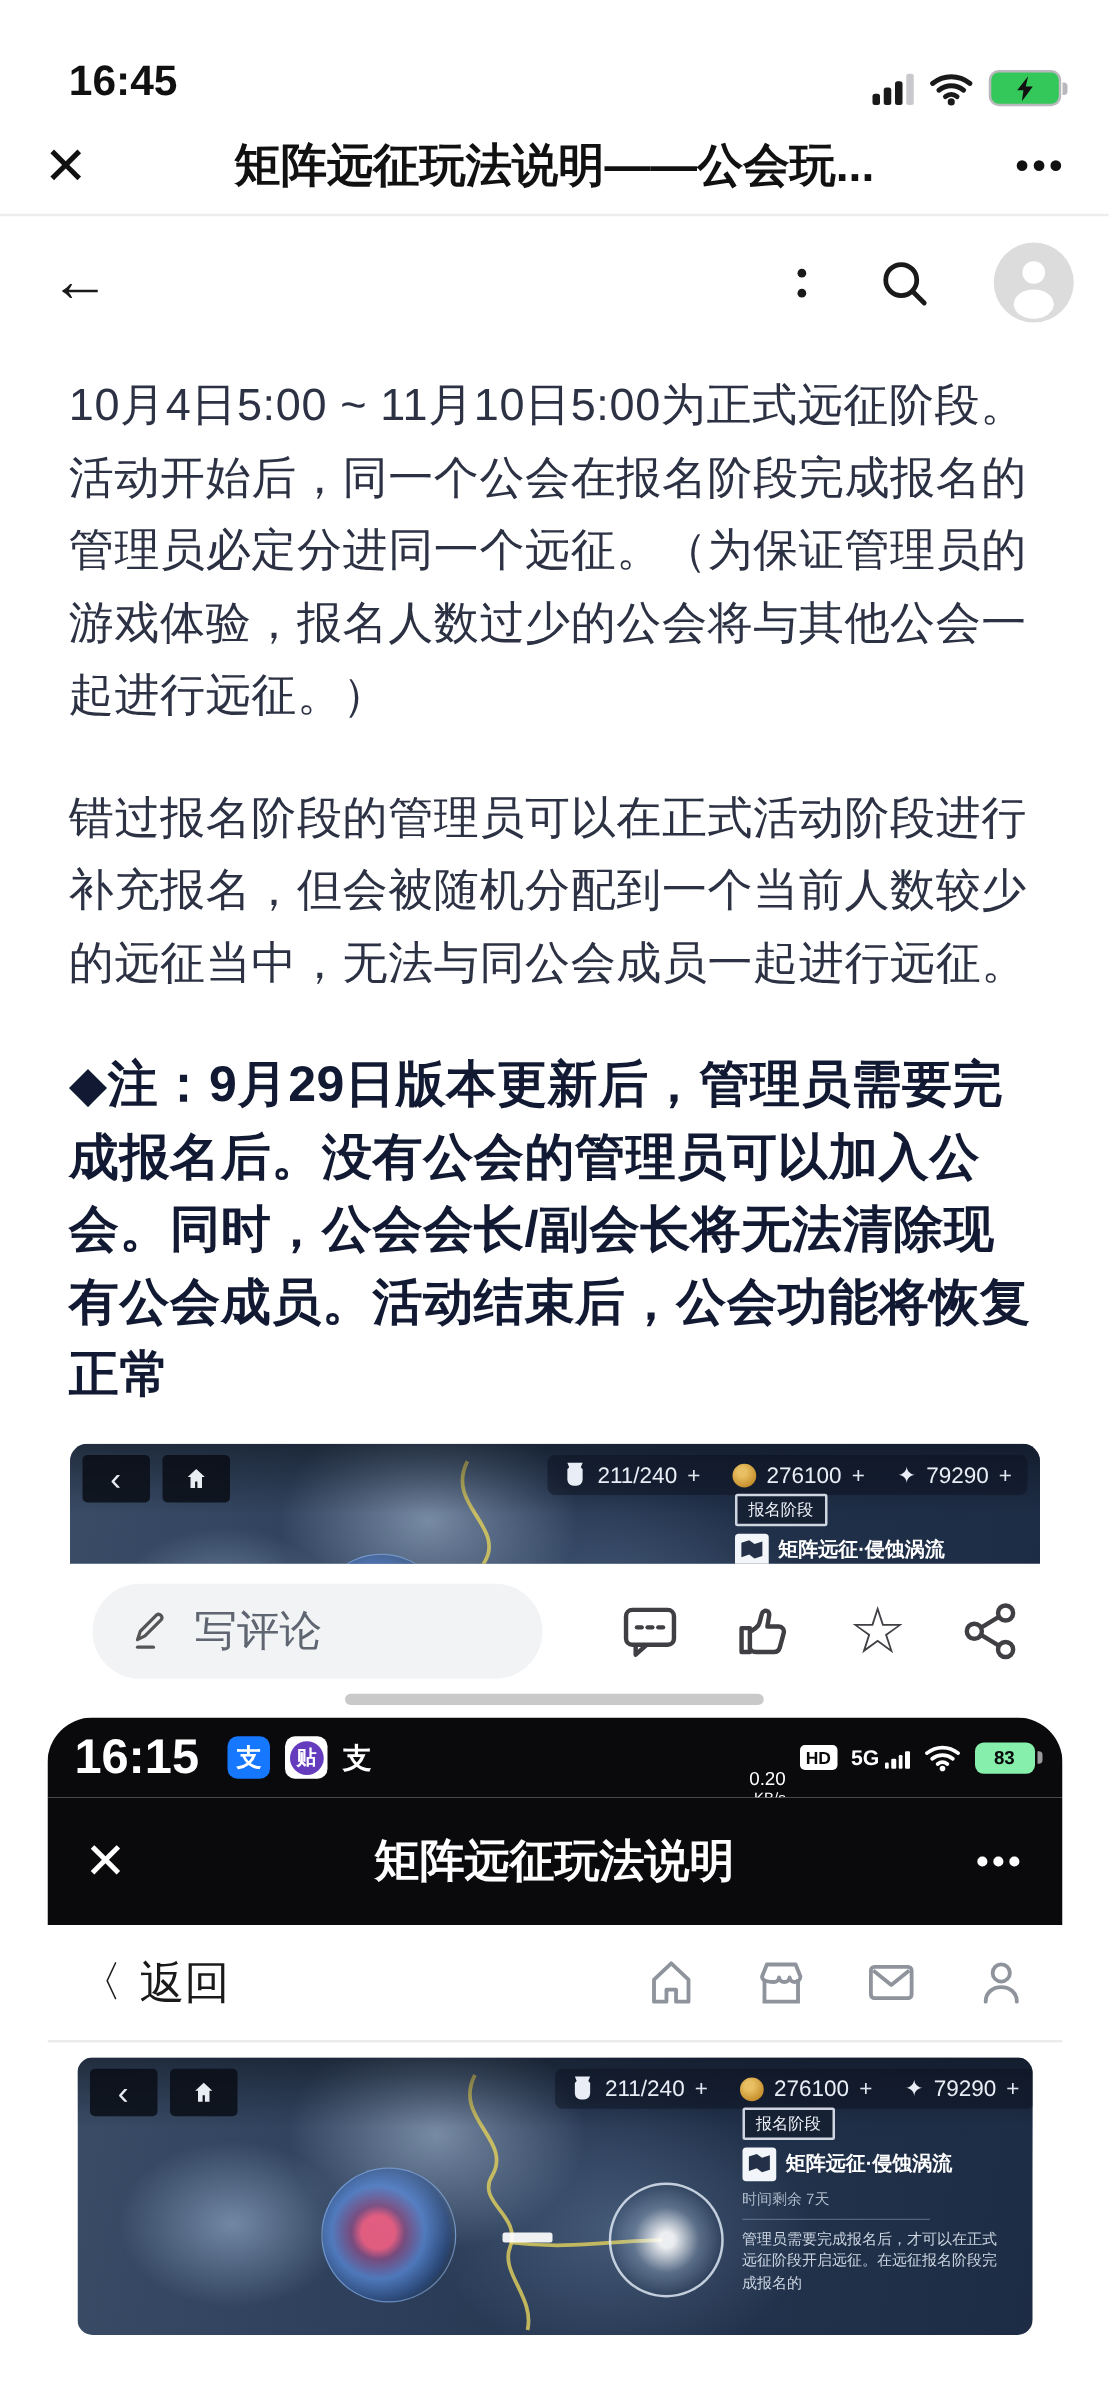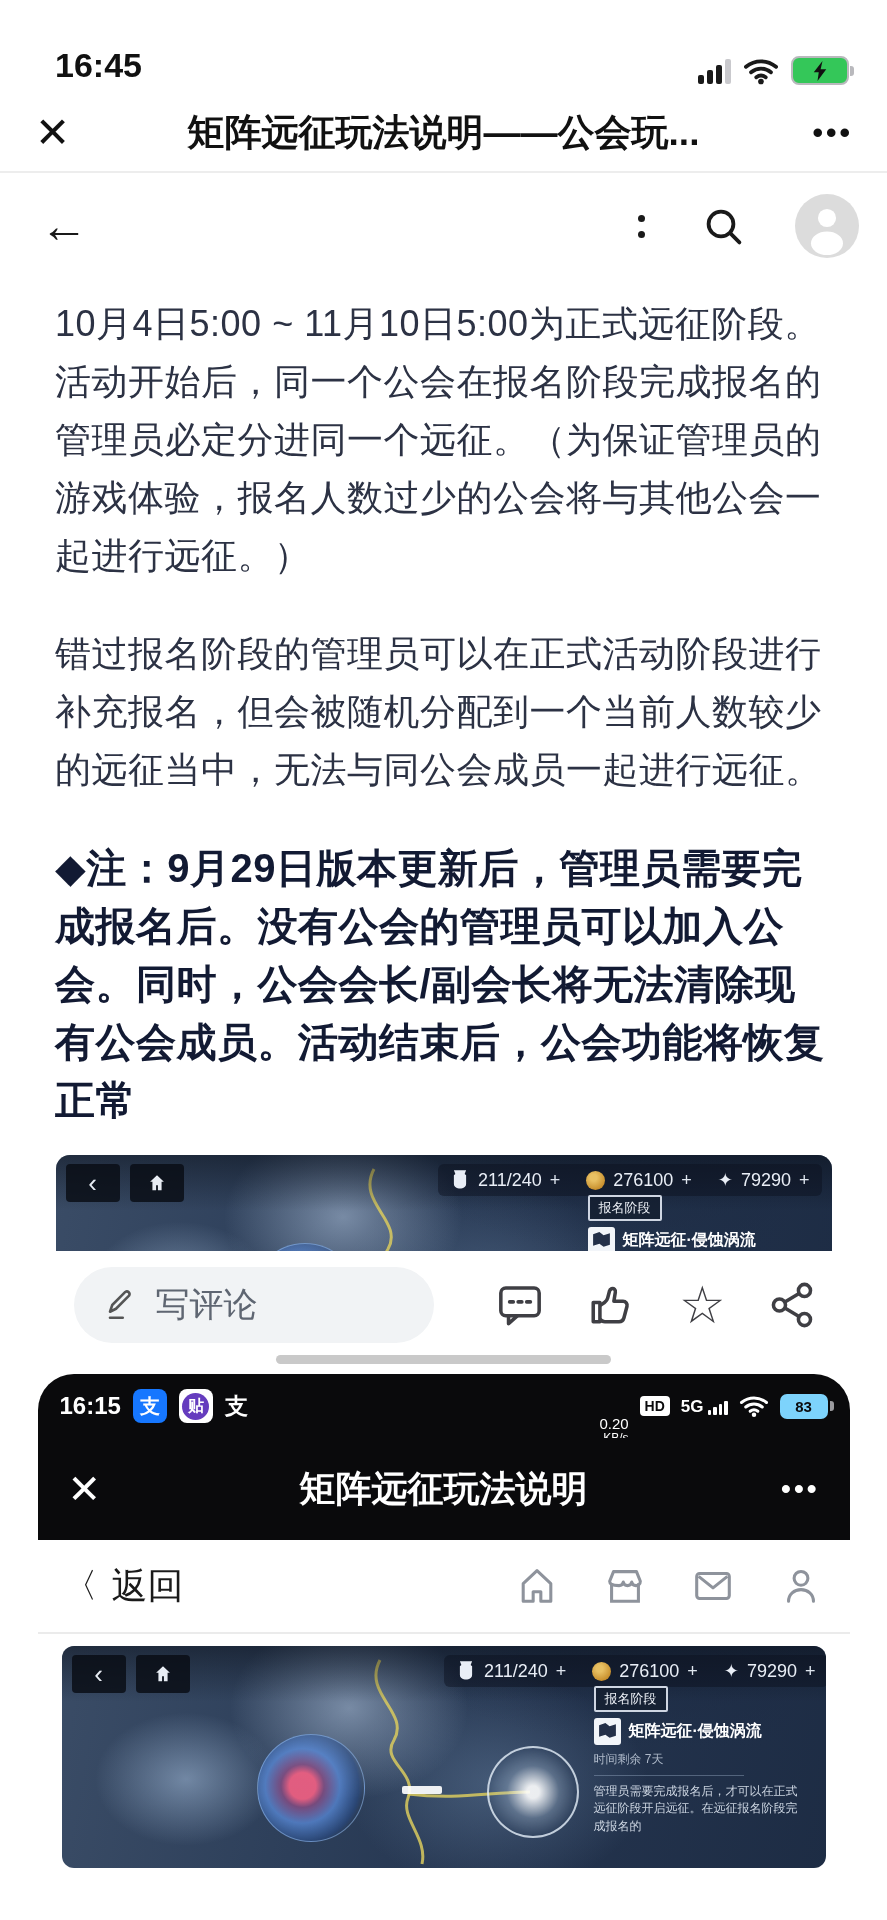--- a/index.html
+++ b/index.html
@@ -88,39 +88,39 @@
   .comment-input { width:360px; height:76px; margin-left:18px; border-radius:38px; background:#f1f3f5;
                    display:flex; align-items:center; gap:16px; padding-left:30px; }
   .comment-input span { font-size:34px; color:#5f6672; }
   .cb-icons { margin-left:auto; display:flex; align-items:center; gap:42px; padding-right:14px; }
   .star-glyph { font-size:52px; color:#3f3f44; line-height:1; }
   .handle { width:335px; height:9px; border-radius:5px; background:#c9c9c9; margin:10px auto 0; }
 
   
   .phone { width:812px; margin:10px auto 0; border-radius:36px 36px 0 0; overflow:hidden; background:#fff; }
   .ph-status { height:64px; background:#0a0a0c; display:flex; align-items:center; padding:0 22px; gap:12px; }
-  .ph-time { font-size:24px; font-weight:700; color:#fff; margin-right:0; }
+  .ph-time { font-size:39px; font-weight:700; color:#fff; margin-right:11px; }
   .app-ic1 { width:34px; height:34px; border-radius:8px; background:#1677ff; color:#fff; font-size:20px;
              font-weight:700; display:flex; align-items:center; justify-content:center; }
   .app-ic2 { width:34px; height:34px; border-radius:8px; background:#fff;
              display:flex; align-items:center; justify-content:center; }
   .app-ic2 b { width:27px; height:27px; border-radius:50%; background:#653cbe; color:#fff; font-size:16px;
                display:flex; align-items:center; justify-content:center; }
   .app-ic3 { color:#fff; font-size:23px; font-weight:700; }
   .ph-right { margin-left:auto; display:flex; align-items:center; gap:11px; }
   .speed { text-align:right; color:#fff; line-height:1.05;margin-top:48px; }
   .speed .v { font-size:15px; } .speed .u { font-size:12px; }
   .hd { background:#fff; color:#0a0a0c; font-size:14px; font-weight:700; border-radius:4px; padding:2px 5px; }
   .net5g { display:flex; align-items:flex-end; gap:4px; color:#fff; }
   .net5g b { font-size:17px; line-height:1; }
   .mini-sig { display:flex; align-items:flex-end; gap:2px; height:14px; }
   .mini-sig i { width:3.5px; background:#fff; border-radius:1px; display:block; }
   .mini-sig i:nth-child(1){height:5px} .mini-sig i:nth-child(2){height:8px}
   .mini-sig i:nth-child(3){height:11px} .mini-sig i:nth-child(4){height:14px}
-  .ph-batt { position:relative; width:48px; height:25px; border-radius:7px; background:#7dd3fc; color:#0a0a0c;
+  .ph-batt { position:relative; width:48px; height:25px; border-radius:7px; background:#86efac; color:#0a0a0c;
              font-size:15px; font-weight:700; display:flex; align-items:center; justify-content:center; }
   .ph-batt::after { content:""; position:absolute; right:-6px; top:7px; width:3.5px; height:10px;
                     background:#9a9a9e; border-radius:0 3px 3px 0; }
   .ph-title { position:relative; height:102px; background:#0a0a0c; display:flex; align-items:center;
               justify-content:center; }
   .ph-close { position:absolute; left:30px; font-size:40px; color:#fff; line-height:1; }
   .ph-ttl { font-size:36px; font-weight:700; color:#fff; }
   .ph-more { position:absolute; right:30px; font-size:28px; font-weight:700; color:#fff; letter-spacing:3px; }
   .ph-nav { height:94px; display:flex; align-items:center; padding:0 26px; background:#fff;
             border-bottom:2px solid #ebebeb; }

